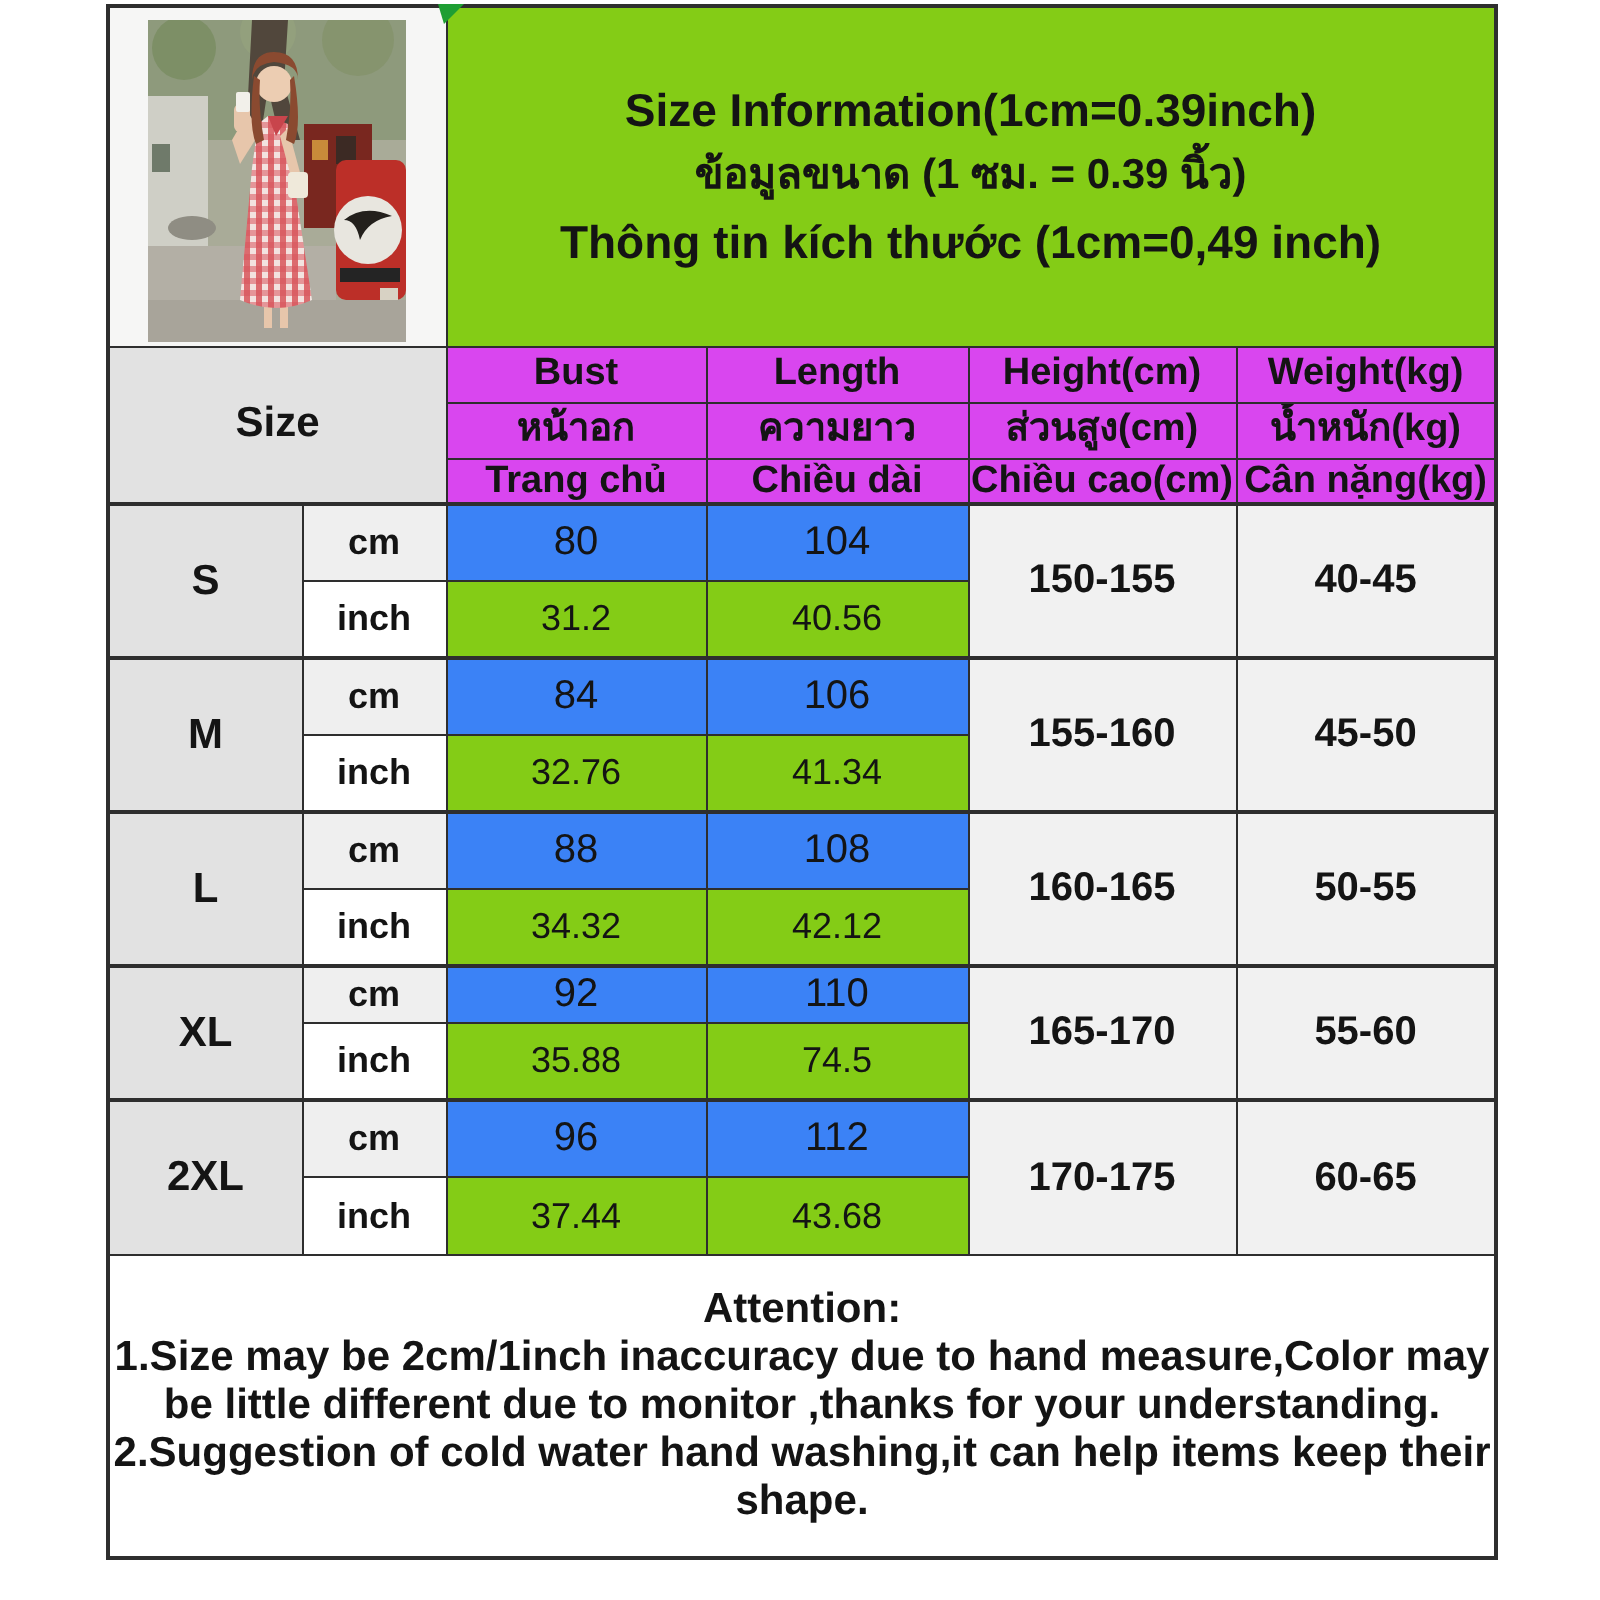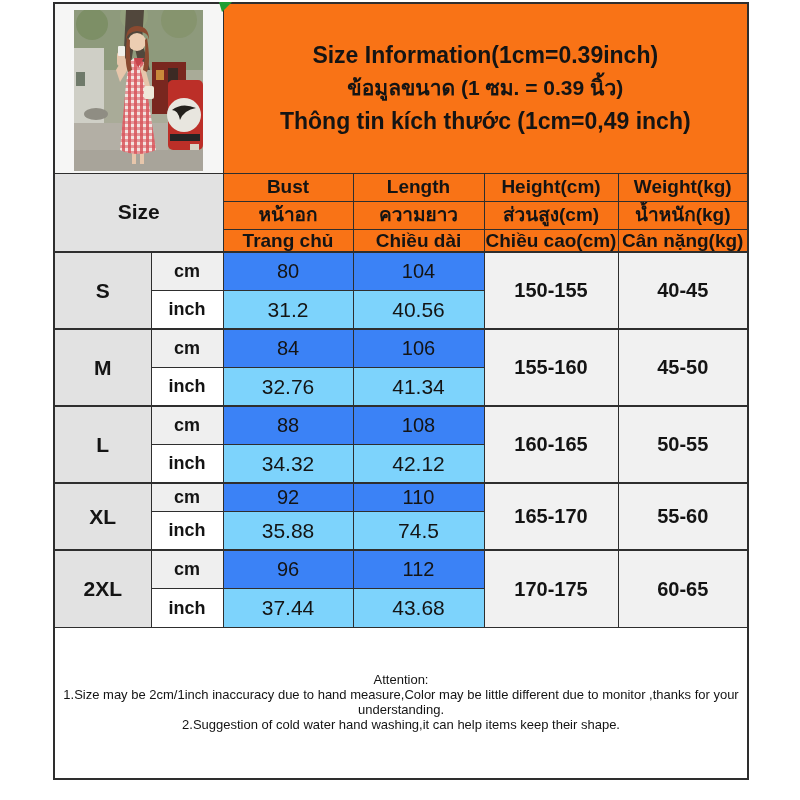--- a/index.html
+++ b/index.html
@@ -11,38 +11,38 @@
   table.size-table{
     border-collapse:collapse;table-layout:fixed;width:694px;
     border:2px solid #2e2e2e;
   }
   table.size-table td{
     border:1px solid #2e2e2e;text-align:center;vertical-align:middle;
     padding:0;overflow:hidden;line-height:1.15;
   }
   tr.group-start td{border-top-width:2px;}
   td.photo-cell{background:#f6f6f5;border-right-width:2px;}
-  td.title-cell{background:#f97316;}
+  td.title-cell{background:#84cc16;}
   .title-wrap{display:flex;flex-direction:column;justify-content:center;align-items:center;height:100%;gap:8px;}
   .title-line{font-weight:bold;font-size:23px;letter-spacing:0;}
   .title-line.th{font-size:21px;}
   td.size-head{background:#e2e2e2;font-weight:bold;font-size:21px;border-right-width:2px;border-bottom-width:2px;margin-left:13px;}
-  td.col-head{background:#f97316;font-weight:bold;font-size:19px;}
+  td.col-head{background:#d946ef;font-weight:bold;font-size:19px;}
   td.col-head.row3{border-bottom-width:2px;}
   td.size-label{background:#e2e2e2;font-weight:bold;font-size:21px;border-right-width:0;}
   td.unit-cell{font-weight:bold;font-size:18px;}
   td.unit-cm{background:#efefef;}
   td.unit-inch{background:#ffffff;}
   td.val-cm{background:#3b82f6;font-weight:normal;font-size:20px;}
-  td.val-inch{background:#7dd3fc;font-weight:normal;font-size:21px;}
+  td.val-inch{background:#84cc16;font-weight:normal;font-size:18px;}
   td.range-cell{background:#f1f1f1;font-weight:bold;font-size:20px;}
   td.attention-cell{
     background:#ffffff;text-align:left;vertical-align:top;
     border-top-width:2px;padding:4px 8px 0 6px;
-    font-size:13px;font-weight:normal;line-height:28px;
+    font-size:21px;font-weight:bold;line-height:28px;
   }
   .photo-frame{position:relative;width:129px;height:161px;margin:4px auto 0 auto;}
   .corner-marker{position:absolute;left:166px;top:0;width:13px;height:10px;}
 </style>
 </head>
 <body>
 
 <div class="canvas">
 
   <div class="sheet">

